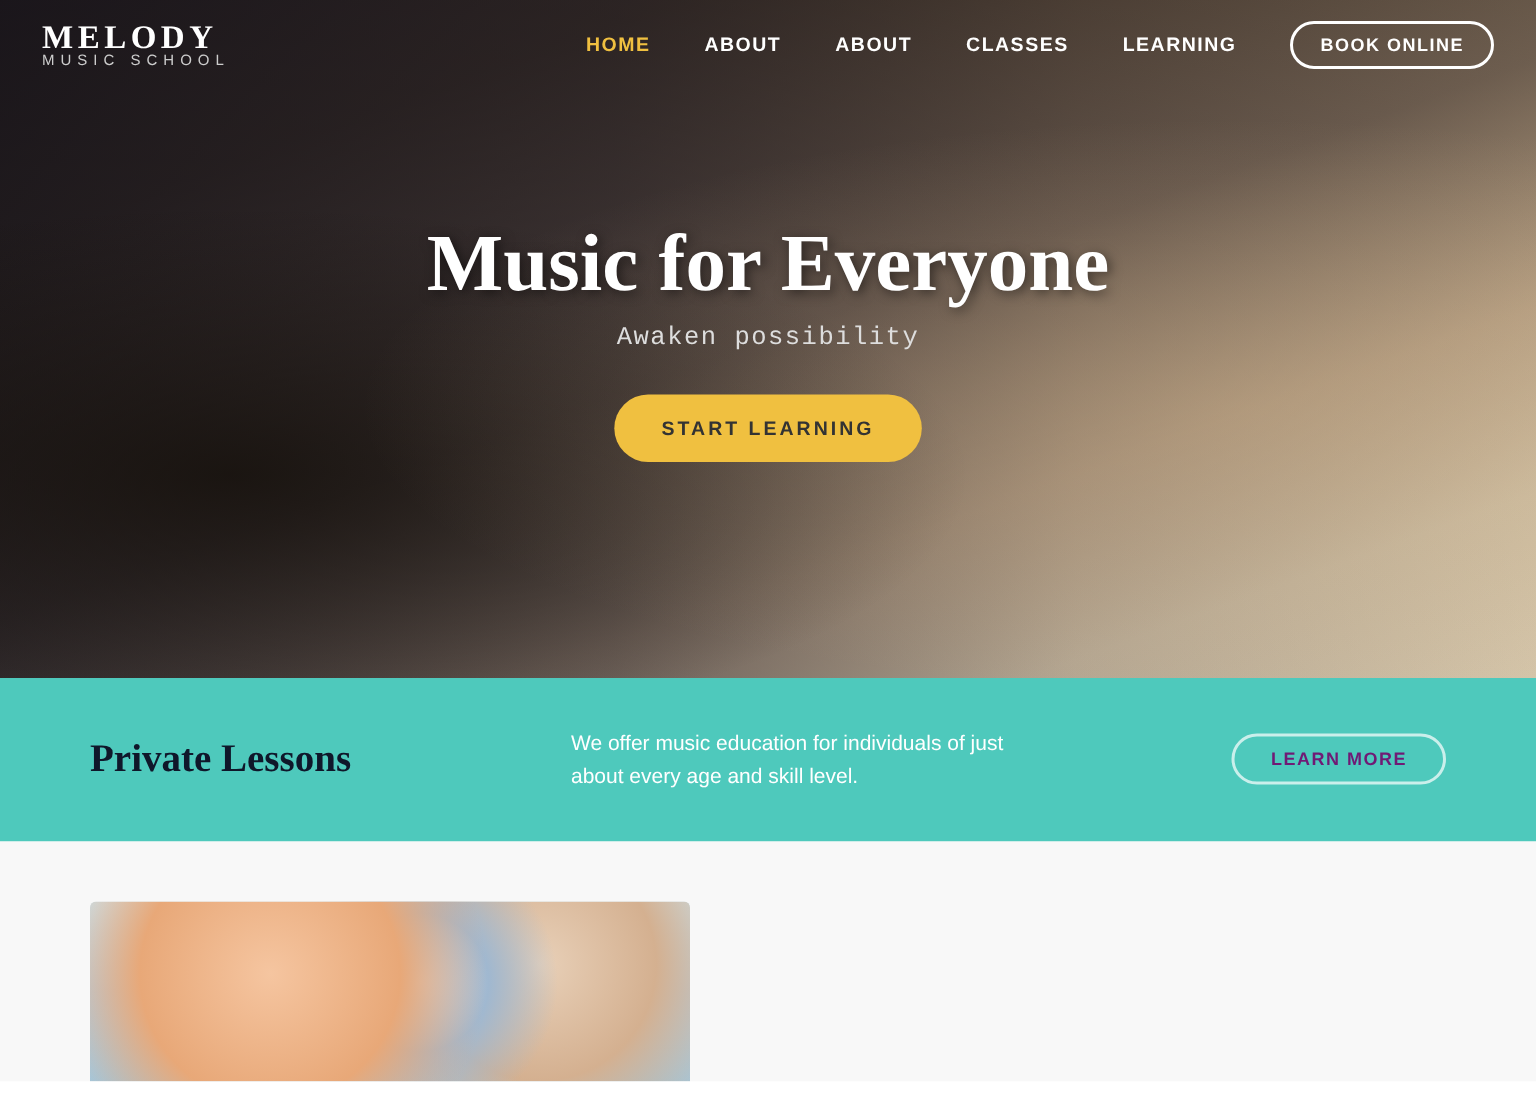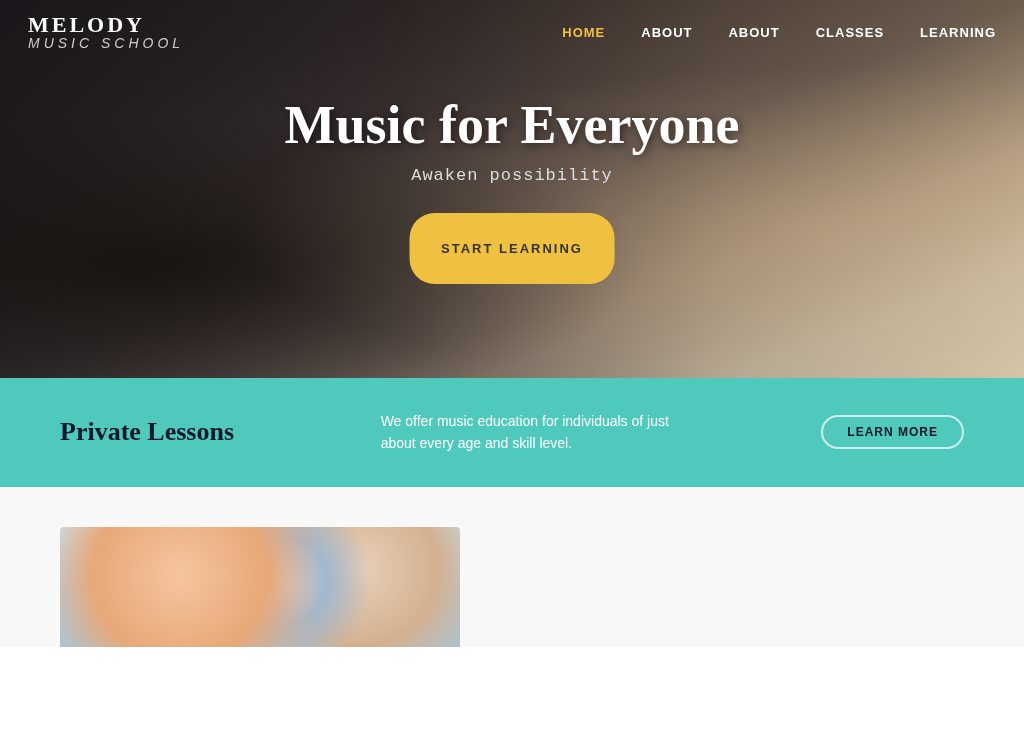--- a/index.html
+++ b/index.html
@@ -22,25 +22,24 @@
       line-height: 1;
     }
     .logo-title {
       font-size: 22px;
       font-weight: 700;
       letter-spacing: 3px;
       color: #fff;
       font-family: serif;
     }
     .logo-subtitle {
-      font-size: 14px;
+      font-size: 10px;
       letter-spacing: 4px;
       color: #ccc;
       font-family: sans-serif;
-      font-style: italic;
     }
     .nav-links {
       display: flex;
       align-items: center;
       gap: 36px;
       list-style: none;
     }
     .nav-links li a {
       text-decoration: none;
       font-size: 13px;
@@ -61,21 +60,21 @@
       font-weight: 700;
       letter-spacing: 1px;
       cursor: pointer;
       white-space: nowrap;
     }
 
     
     .hero {
       position: relative;
       width: 1024px;
-      height: 378px;
+      height: 452px;
       overflow: hidden;
     }
     .hero-bg {
       width: 100%;
       height: 100%;
       background: linear-gradient(
         to right,
         rgba(20,18,28,0.72) 0%,
         rgba(30,26,38,0.55) 40%,
         rgba(60,50,55,0.3) 70%,
@@ -114,21 +113,21 @@
       color: #ddd;
       margin-bottom: 28px;
       letter-spacing: 1px;
       font-family: Liberation Mono, monospace;
     }
     .hero-cta {
       background: #f0c040;
       color: #333;
       border: none;
       border-radius: 25px;
-      padding: 28px 32px;
+      padding: 15px 32px;
       font-size: 13px;
       font-weight: 700;
       letter-spacing: 2px;
       cursor: pointer;
     }
 
     
     .teal-banner {
       background: #4ec9bc;
       display: flex;
@@ -148,21 +147,21 @@
       font-size: 14px;
       line-height: 1.6;
       max-width: 320px;
       flex: 1;
       margin: 0 52px;
     }
     .teal-learn-btn {
       background: transparent;
       border: 2px solid rgba(255,255,255,0.7);
       border-radius: 20px;
-      color: #0f172a;
+      color: #701a75;
       font-size: 12px;
       font-weight: 700;
       letter-spacing: 1px;
       padding: 8px 24px;
       cursor: pointer;
       white-space: nowrap;
     }
 
     
     .bottom-section {
@@ -204,20 +203,23 @@
     <div class="logo-area">
       <span class="logo-title">MELODY</span>
       <span class="logo-subtitle">MUSIC SCHOOL</span>
     </div>
     <ul class="nav-links">
       <li><a href="#" class="active">HOME</a></li>
       <li><a href="#">ABOUT</a></li>
       <li><a href="#">ABOUT</a></li>
       <li><a href="#">CLASSES</a></li>
       <li><a href="#">LEARNING</a></li>
+      <li>
+        <button class="nav-book-btn">BOOK ONLINE</button>
+      </li>
     </ul>
   </nav>
 
   <div class="hero-content">
     <h1 class="hero-title">Music for Everyone</h1>
     <p class="hero-subtitle">Awaken possibility</p>
     <button class="hero-cta">START LEARNING</button>
   </div>
 </div>
 

